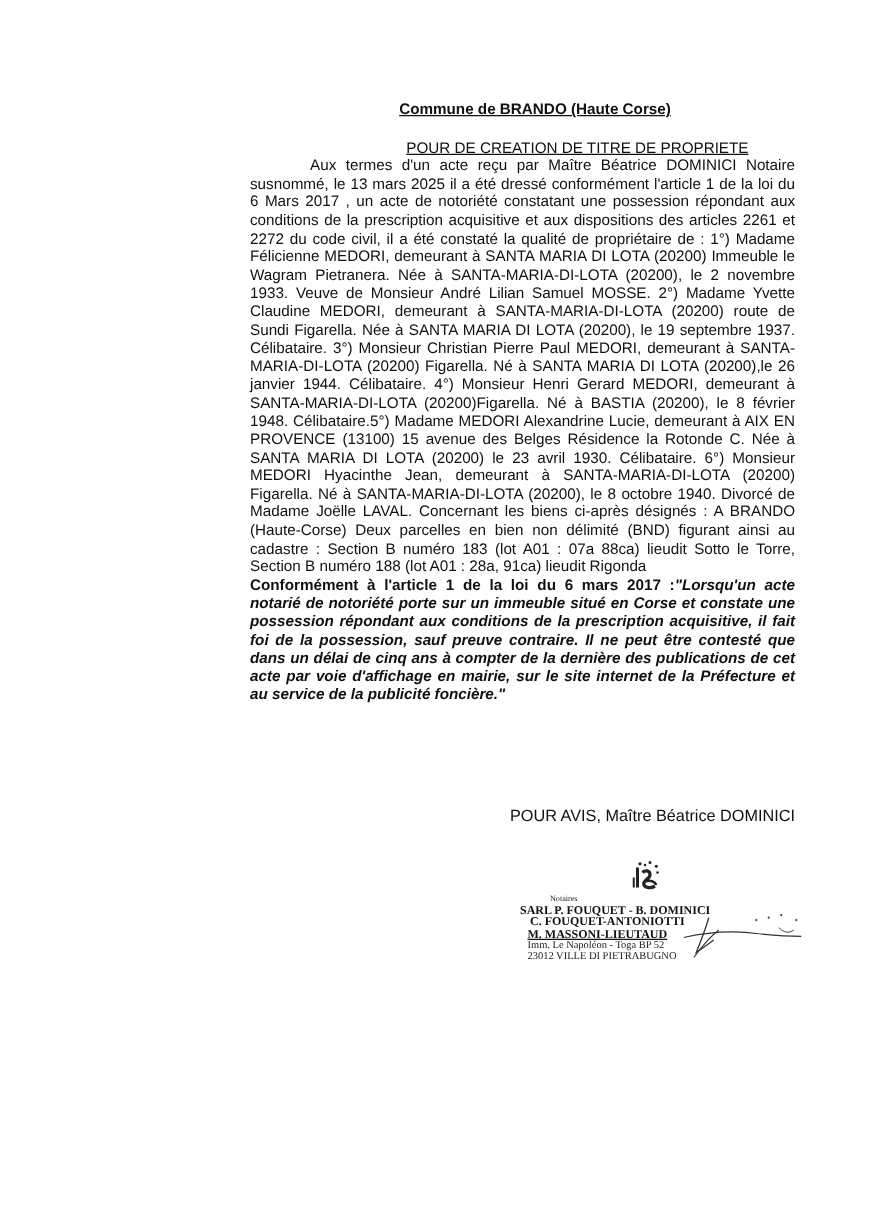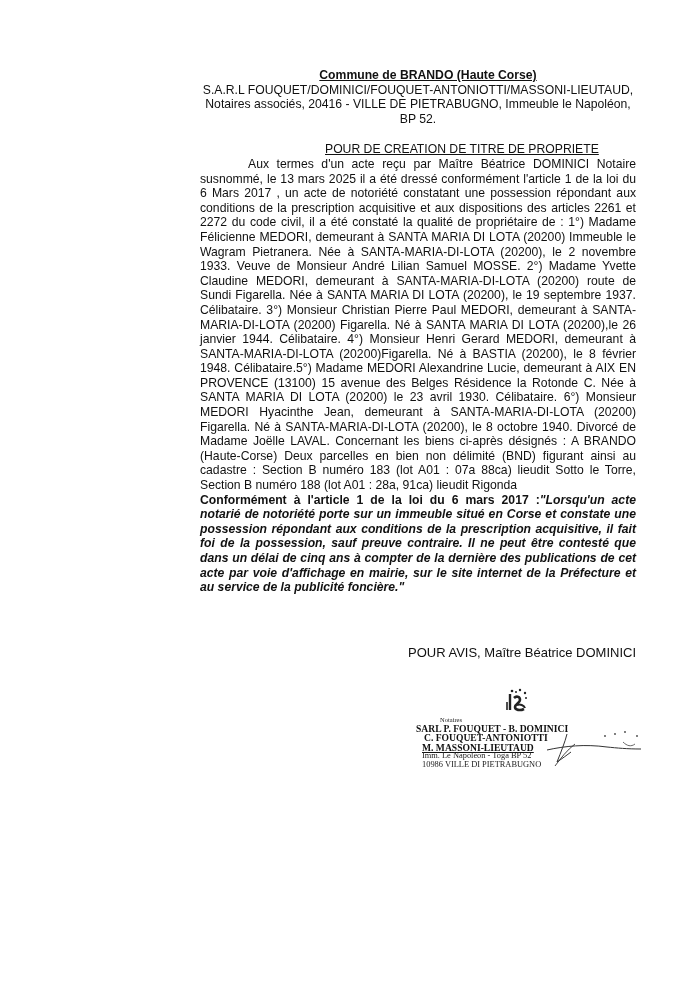--- a/index.html
+++ b/index.html
@@ -11,21 +11,21 @@
       width: 700px;
       height: 985px;
       position: relative;
       overflow: hidden;
       font-family: "Liberation Sans", sans-serif;
       color: #111111;
     }
     .page {
       position: absolute;
       left: 200px;
-      top: 68px;
+      top: 80px;
       width: 436px;
       font-size: 12.2px;
       line-height: 14.6px;
     }
     .commune {
       text-align: center;
       font-weight: bold;
       text-decoration: underline;
       margin: 0;
       padding-left: 20px;
@@ -103,21 +103,20 @@
       top: 722px;
       width: 100px;
       height: 50px;
     }
   </style>
 </head>
 <body>
 
 <div class="page">
   <p class="commune">Commune de BRANDO (Haute Corse)</p>
-  <p class="firm">S.A.R.L FOUQUET/DOMINICI/FOUQUET-ANTONIOTTI/MASSONI-LIEUTAUD, Notaires associés, 20416 - VILLE DE PIETRABUGNO, Immeuble le Napoléon, BP 52.</p>
   <p class="avis-title">POUR DE CREATION DE TITRE DE PROPRIETE</p>
   <p class="body-text">Aux termes d'un acte reçu par Maître Béatrice DOMINICI Notaire susnommé, le 13 mars 2025 il a été dressé conformément l'article 1 de la loi du 6 Mars 2017 , un acte de notoriété constatant une possession répondant aux conditions de la prescription acquisitive et aux dispositions des articles 2261 et 2272 du code civil, il a été constaté la qualité de propriétaire de : 1°) Madame Félicienne MEDORI, demeurant à SANTA MARIA DI LOTA (20200) Immeuble le Wagram Pietranera. Née à SANTA-MARIA-DI-LOTA (20200), le 2 novembre 1933. Veuve de Monsieur André Lilian Samuel MOSSE.  2°) Madame Yvette Claudine MEDORI, demeurant à SANTA-MARIA-DI-LOTA (20200) route de Sundi Figarella. Née à SANTA MARIA DI LOTA (20200), le 19 septembre 1937. Célibataire. 3°) Monsieur Christian Pierre Paul MEDORI, demeurant à SANTA-MARIA-DI-LOTA (20200) Figarella. Né à SANTA MARIA DI LOTA (20200),le 26 janvier 1944. Célibataire. 4°) Monsieur Henri Gerard MEDORI, demeurant à SANTA-MARIA-DI-LOTA (20200)Figarella. Né à BASTIA (20200), le 8 février 1948. Célibataire.5°) Madame MEDORI Alexandrine Lucie, demeurant à AIX EN PROVENCE (13100) 15 avenue des Belges Résidence la Rotonde C. Née à SANTA MARIA DI LOTA (20200) le 23 avril 1930. Célibataire. 6°) Monsieur MEDORI Hyacinthe Jean, demeurant à SANTA-MARIA-DI-LOTA (20200) Figarella. Né à SANTA-MARIA-DI-LOTA (20200), le 8 octobre 1940. Divorcé de Madame Joëlle LAVAL. Concernant les biens ci-après désignés : A BRANDO (Haute-Corse) Deux parcelles en bien non délimité (BND)  figurant ainsi au cadastre : Section B numéro 183 (lot A01 : 07a 88ca) lieudit Sotto le Torre, Section B numéro 188 (lot A01 : 28a, 91ca) lieudit Rigonda</p>
   <p class="article"><span>Conformément à l'article 1 de la loi du 6 mars 2017 :</span><span class="quote">"Lorsqu'un acte notarié de notoriété porte sur un immeuble situé en Corse et constate une possession répondant aux conditions de la prescription acquisitive, il fait foi de la possession, sauf preuve contraire. Il ne peut être contesté que dans un délai de cinq ans à compter de la dernière des publications de cet acte par voie d'affichage en mairie, sur le site internet de la Préfecture et au service de la publicité foncière."</span></p>
 </div>
 
 <div class="pour-avis">POUR AVIS, Maître Béatrice DOMINICI</div>
 
 <div class="stamp">
   <svg class="stamp-logo" viewBox="0 0 40 28">
     <path d="M12 6 L12 22" stroke="#222" stroke-width="2.4" fill="none"></path>
@@ -128,21 +127,21 @@
     <circle cx="27" cy="5" r="1.2" fill="#222"></circle>
     <circle cx="18" cy="4" r="1" fill="#222"></circle>
     <circle cx="28" cy="10" r="1" fill="#222"></circle>
     <path d="M9 14 L9 22" stroke="#222" stroke-width="1.6" fill="none"></path>
   </svg>
   <div class="stamp-notaires">Notaires</div>
   <div class="stamp-line l1">SARL P. FOUQUET - B. DOMINICI</div>
   <div class="stamp-line l2">C. FOUQUET-ANTONIOTTI</div>
   <div class="stamp-line l3">M. MASSONI-LIEUTAUD</div>
   <div class="stamp-small">Imm. Le Napoléon - Toga BP 52</div>
-  <div class="stamp-small">10986 VILLE DI PIETRABUGNO</div>
+  <div class="stamp-small">23012 VILLE DI PIETRABUGNO</div>
 </div>
 
 <svg class="signature" viewBox="0 0 100 50">
   <path d="M2 28 C20 24 40 22 62 25 C72 26 82 27 96 27" stroke="#333" stroke-width="1" fill="none"></path>
   <path d="M22 12 C20 20 16 30 12 40 C18 36 22 33 26 30" stroke="#333" stroke-width="1" fill="none"></path>
   <path d="M10 44 C16 36 22 28 30 22" stroke="#333" stroke-width="0.9" fill="none"></path>
   <path d="M78 20 C82 24 86 25 90 22" stroke="#444" stroke-width="0.8" fill="none"></path>
   <circle cx="60" cy="14" r="0.9" fill="#444"></circle>
   <circle cx="70" cy="12" r="0.9" fill="#444"></circle>
   <circle cx="80" cy="10" r="0.9" fill="#444"></circle>

